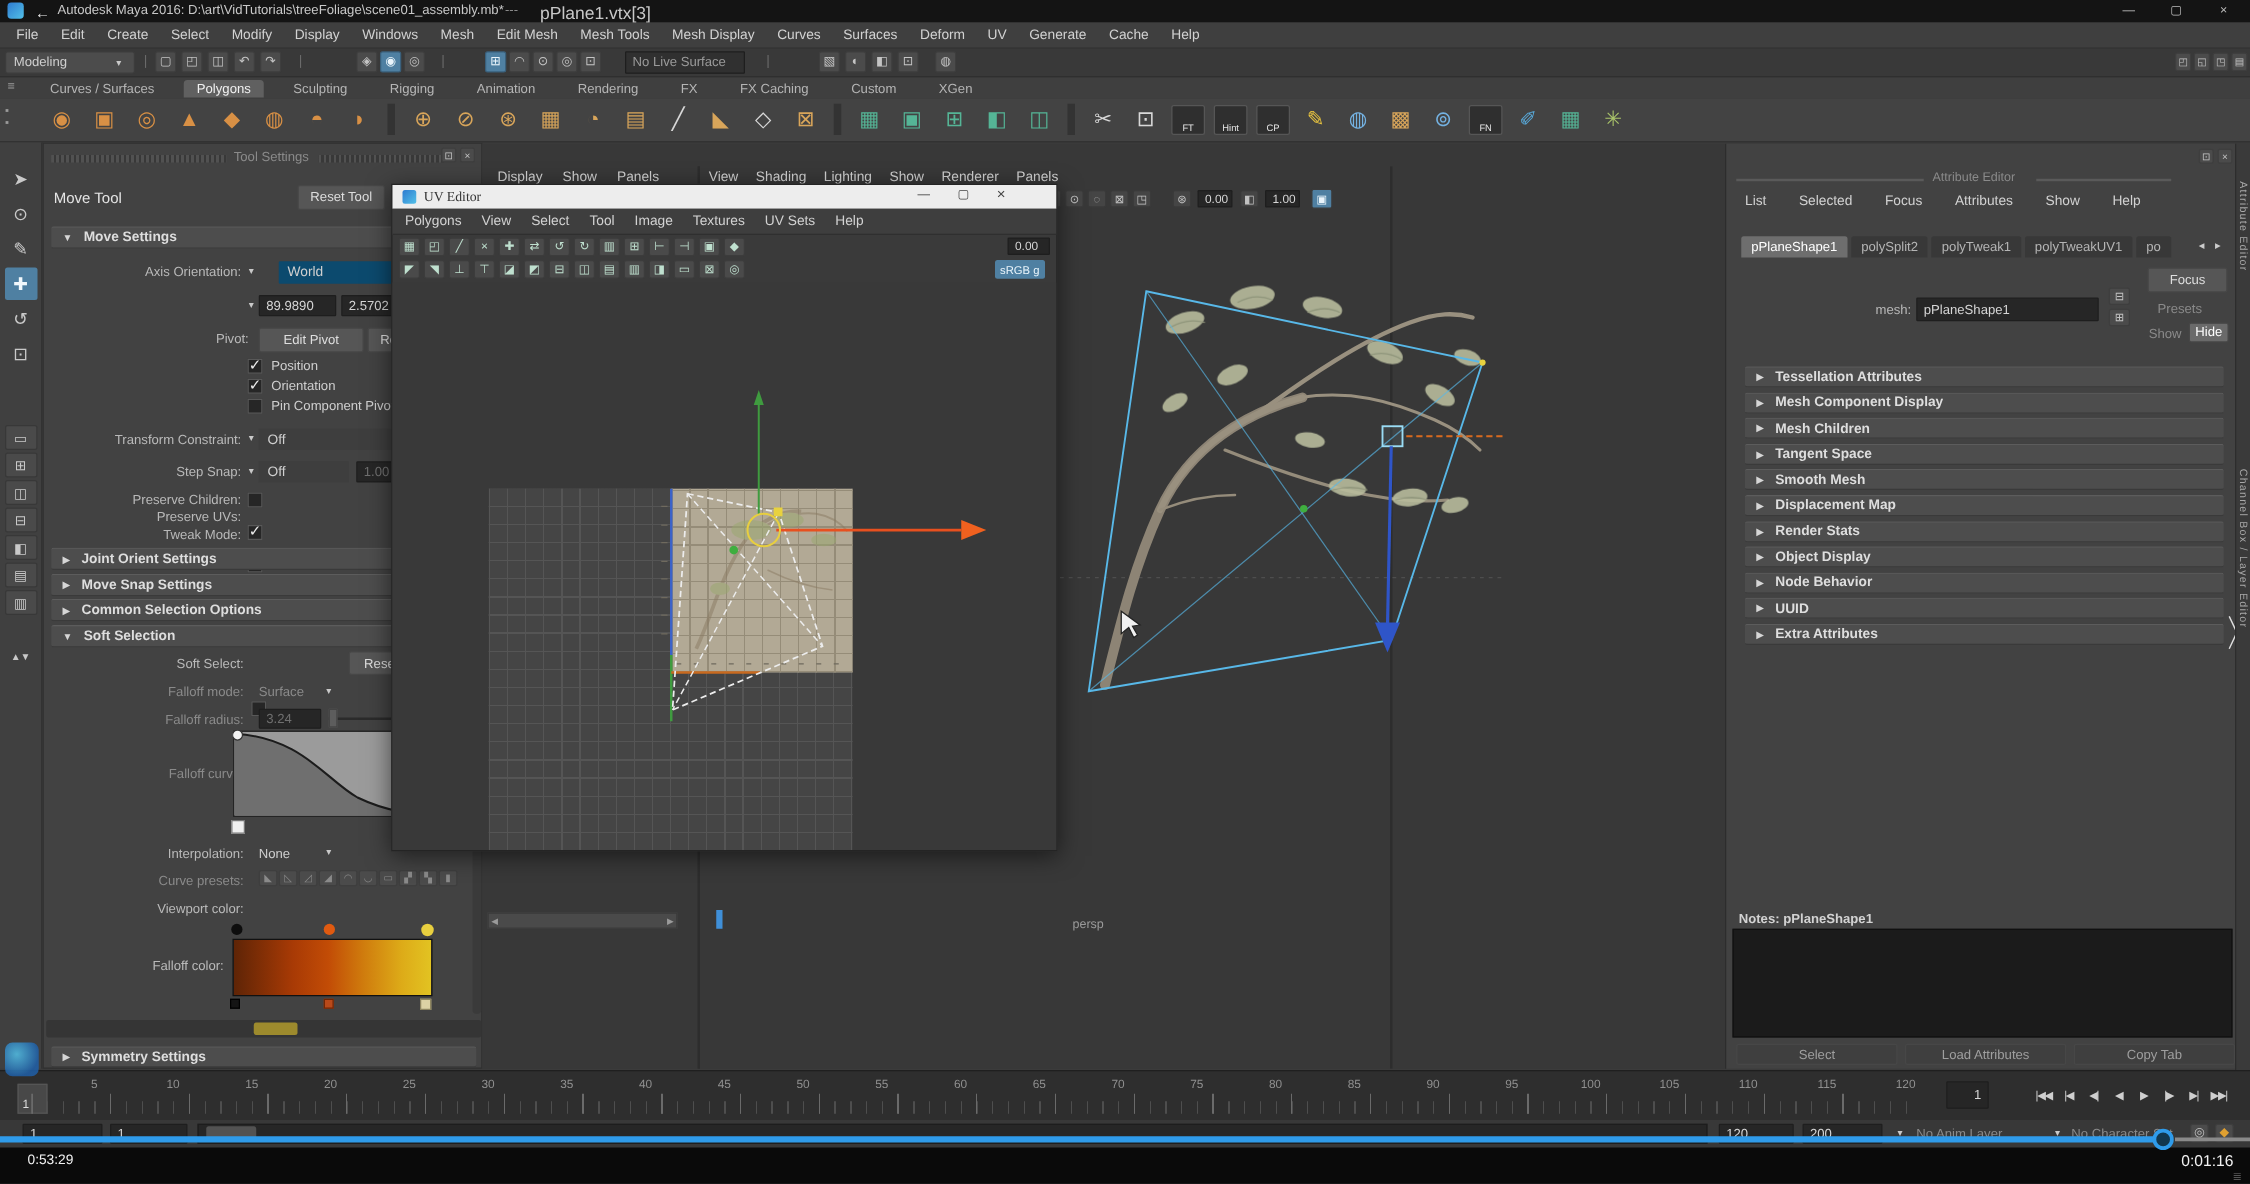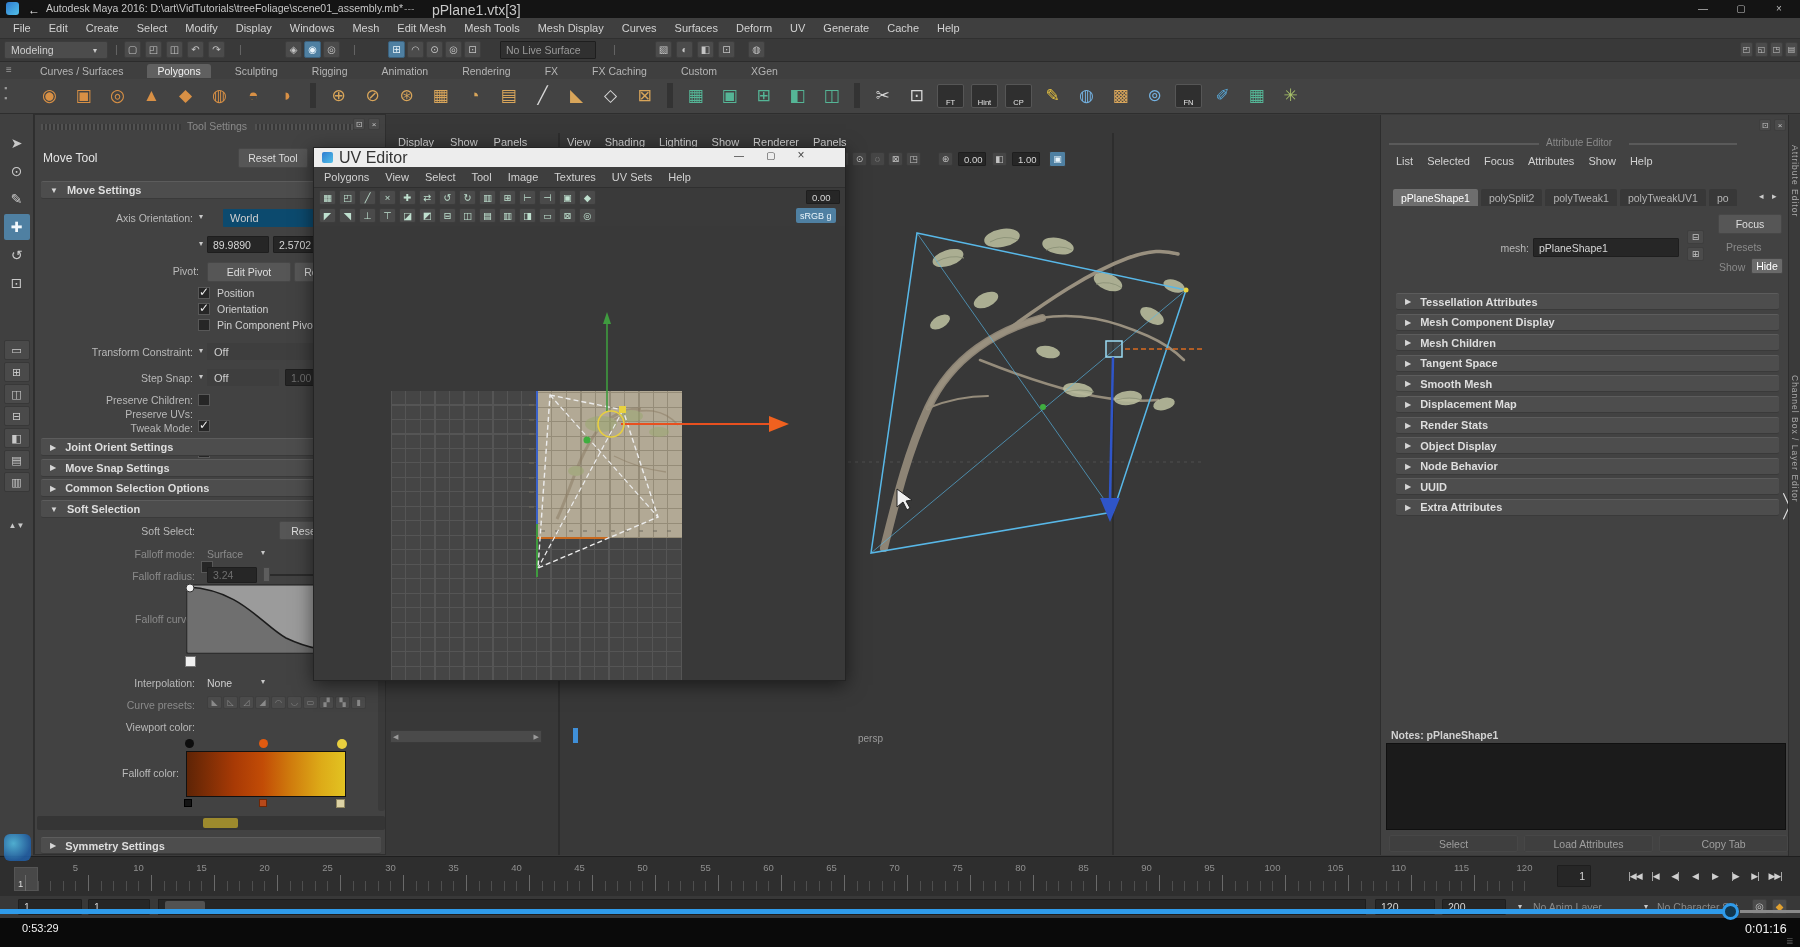--- a/index.html
+++ b/index.html
@@ -732,21 +732,21 @@
       <span style="font-size:7px;color:#9a9a9a;">◀</span>
       <span style="font-size:7px;color:#9a9a9a;">▶</span>
     </div>
     <div class="abs" style="left:187px;top:613px;width:5px;height:15px;background:#3f8fd8;"></div>
   </div>
 
   <div class="abs" style="left:313px;top:147px;width:533px;height:534px;background:#3a3a3a;border:1px solid #242424;box-shadow:0 4px 18px rgba(0,0,0,0.55);">
 
     <div class="abs flex" style="left:0;top:0;width:531px;height:19px;background:#ededed;color:#333;">
       <div style="width:11px;height:11px;margin:0 6px 0 8px;border-radius:2px;background:linear-gradient(135deg,#2e7bd0,#52c0e8);"></div>
-      <span style="font-size:16px;color:#333;">UV Editor</span>
+      <span style="font-size:11px;color:#333;font-family:Liberation Serif, serif;">UV Editor</span>
       <div class="abs flex" style="left:420px;top:0;gap:22px;">
         <span style="color:#444;font-size:10px;">—</span>
         <span style="color:#444;font-size:10px;">▢</span>
         <span style="color:#444;font-size:12px;">×</span>
       </div>
     </div>
 
     <div class="abs flex" style="left:0;top:19px;width:531px;height:21px;background:#3e3e3e;border-bottom:1px solid #2f2f2f;padding-left:2px;">
 
     <span class="mitem" style="padding:0 8px;">Polygons</span>
@@ -903,21 +903,21 @@
     </div>
   </div>
 
   <div class="abs" style="left:1380px;top:115px;width:408px;height:740px;background:#424242;border-left:1px solid #2d2d2d;">
     <div class="abs" style="left:8px;top:28px;width:150px;height:2px;background:#5a5a5a;"></div>
     <span class="abs dim" style="left:165px;top:22px;font-size:10px;">Attribute Editor</span>
     <div class="abs" style="left:248px;top:28px;width:108px;height:2px;background:#5a5a5a;"></div>
     <div class="abs chip" style="left:378px;top:4px;width:12px;height:12px;font-size:8px;">⊡</div>
     <div class="abs chip" style="left:393px;top:4px;width:12px;height:12px;font-size:8px;">×</div>
 
-    <div class="abs flex" style="left:8px;top:40px;gap:0;">
+    <div class="abs flex" style="left:8px;top:40px;gap:12px;">
 
     <span class="mitem" style="padding:0 7px;">List</span>
         <span class="mitem" style="padding:0 7px;">Selected</span>
         <span class="mitem" style="padding:0 7px;">Focus</span>
         <span class="mitem" style="padding:0 7px;">Attributes</span>
         <span class="mitem" style="padding:0 7px;">Show</span>
         <span class="mitem" style="padding:0 7px;">Help</span>
       </div>
 
     <div class="abs flex" style="left:12px;top:74px;">

